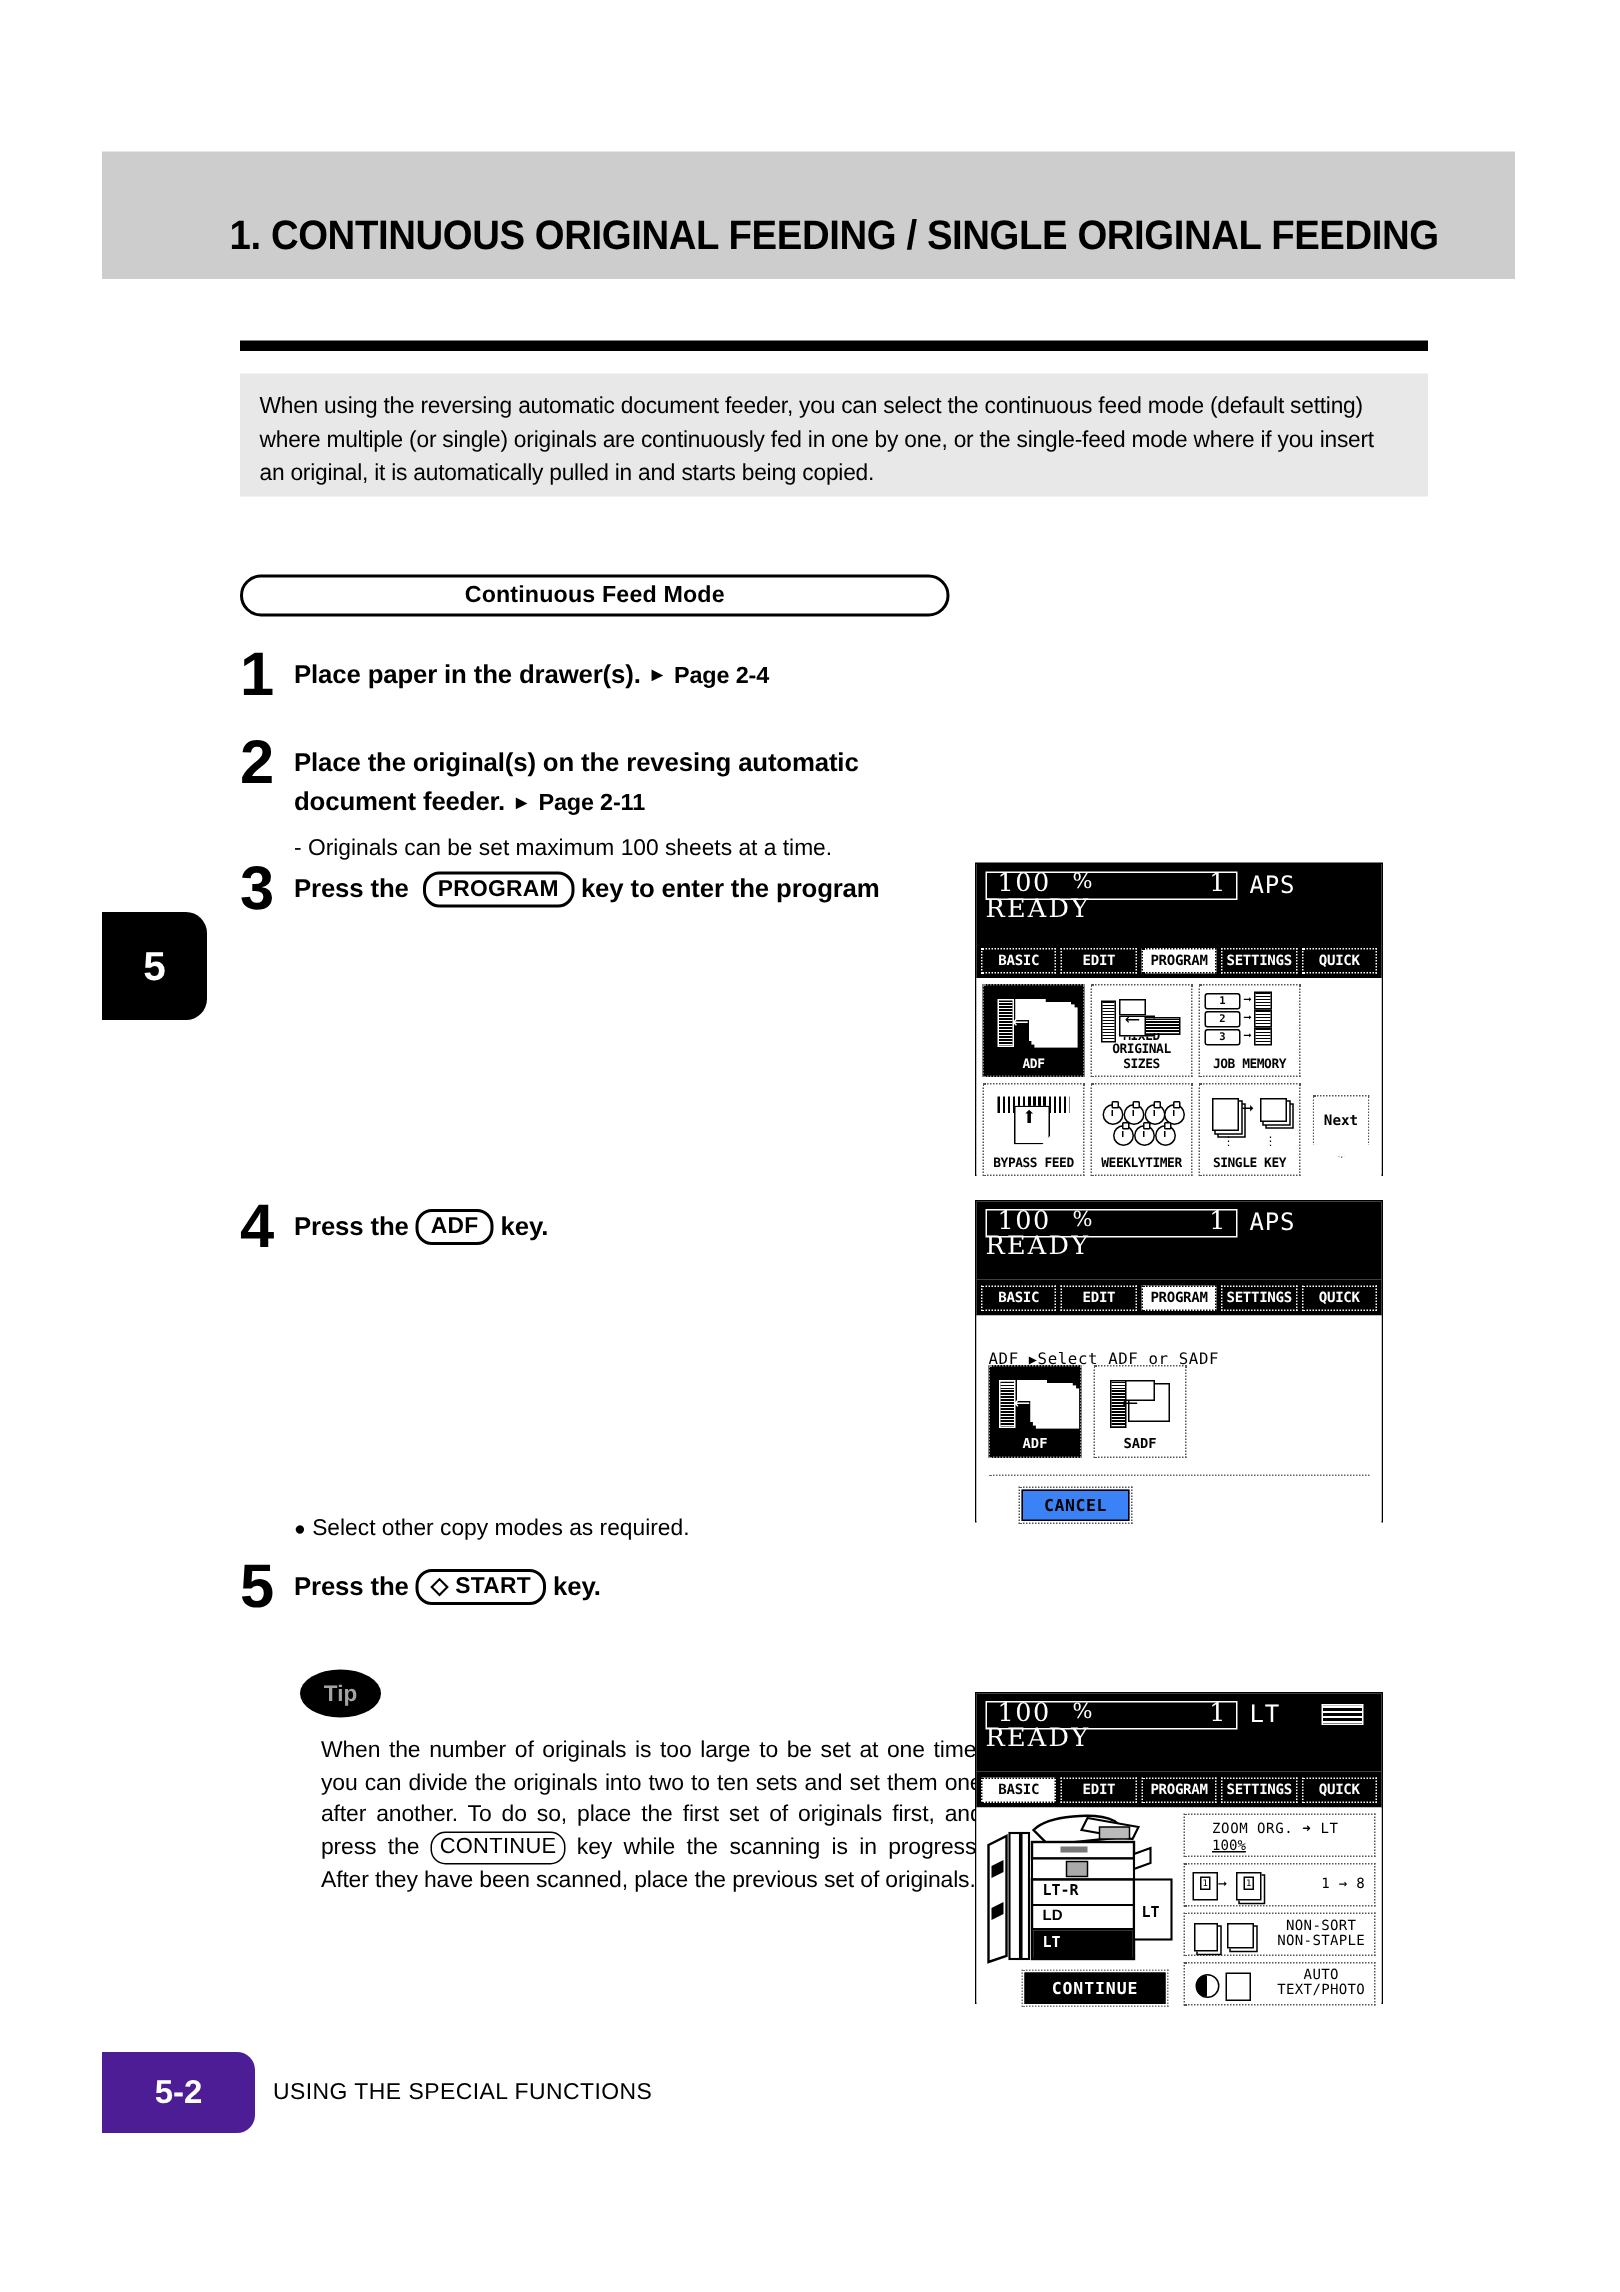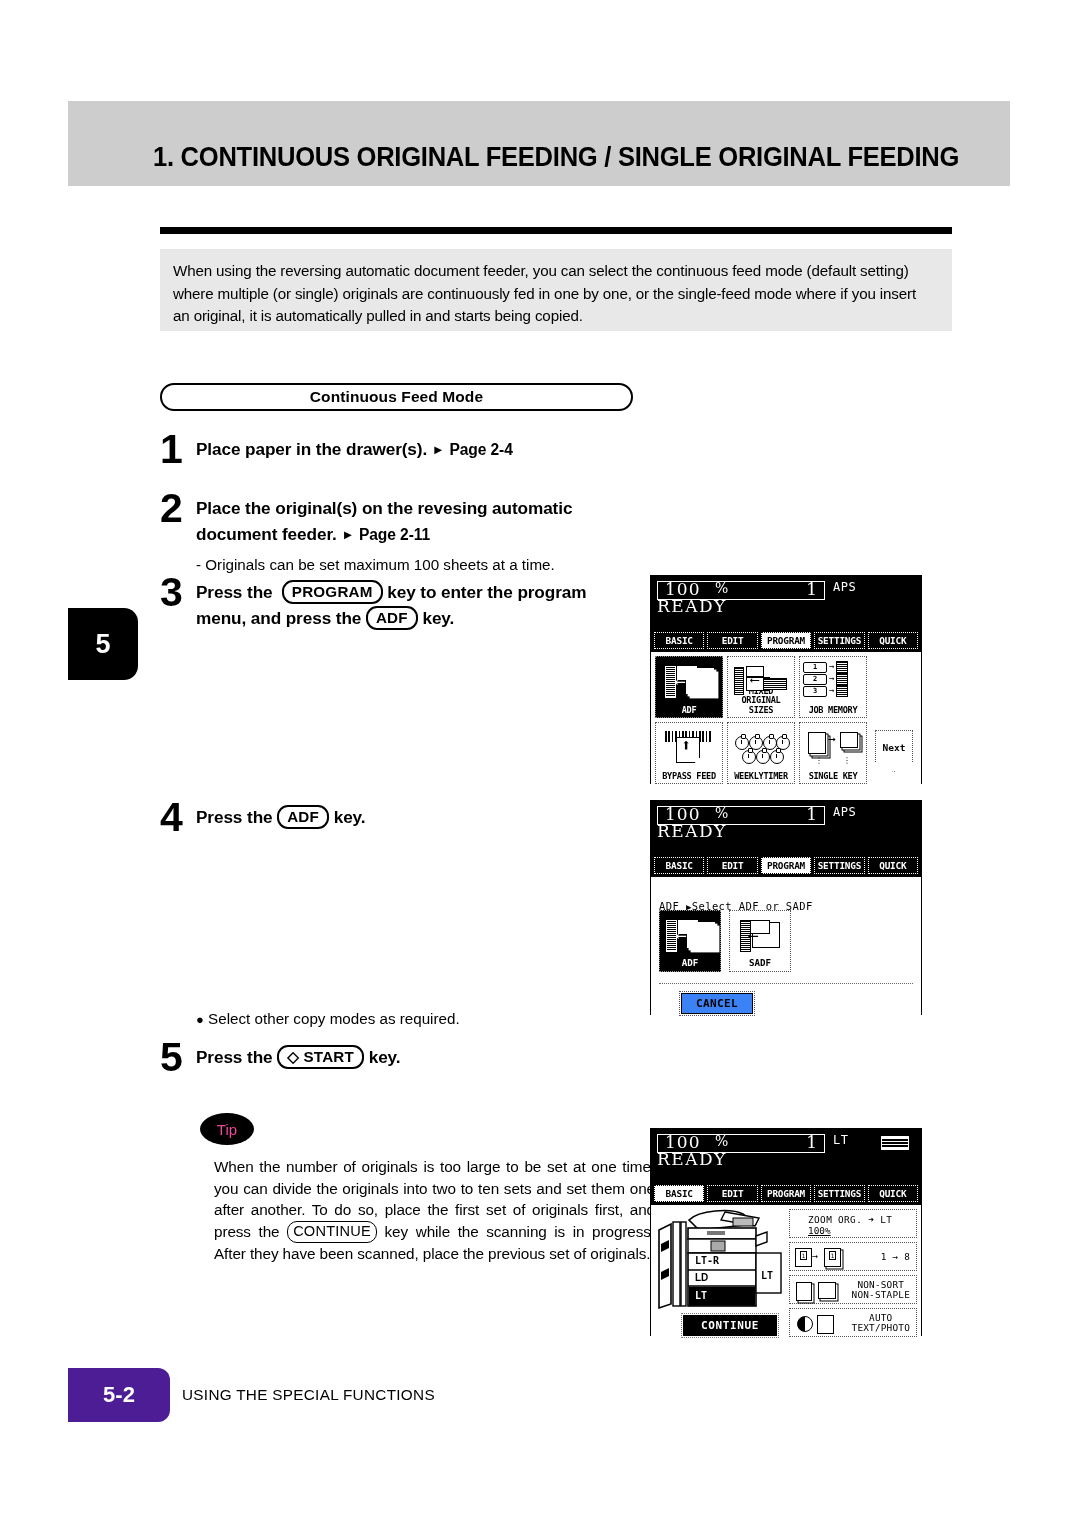--- a/index.html
+++ b/index.html
@@ -174,23 +174,23 @@
     position: absolute;
     left: 200px; top: 1113px;
     width: 54px; height: 32px;
     background: #000;
     border-radius: 50%;
     display: flex;
     align-items: center;
     justify-content: center;
   }
   #tip-badge span {
-    color: #ec4899;
+    color: #a3a3a3;
     font-size: 15px;
-    font-weight: normal;
+    font-weight: bold;
   }
   #tip-text {
     position: absolute;
     left: 214px; top: 1156px;
     width: 441px;
     font-size: 15.3px;
     line-height: 21.5px;
     text-align: justify;
     letter-spacing: -0.1px;
   }
@@ -260,21 +260,21 @@
   }
   .lcd-ratio .copies {
     position: absolute;
     right: 7px; top: -3px;
     font-size: 17px;
     font-family: "DejaVu Serif", serif;
   }
   .lcd-mode {
     position: absolute;
     left: 182px; top: 4px;
-    font-size: 12px;
+    font-size: 16px;
     letter-spacing: 0.5px;
   }
   .lcd-ready {
     position: absolute;
     left: 6px; top: 20px;
     font-size: 17px;
     font-family: "DejaVu Serif", serif;
     letter-spacing: 1.5px;
   }
   .paper-icon {
@@ -589,25 +589,20 @@
   </div>
 </div>
 
 <div class="step" id="step3">
   <div class="step-num">3</div>
   <div class="step-body" style="width:446px">
     <div class="step-title">
       <span>Press the</span>&nbsp;
       <span class="keycap">PROGRAM</span>
       <span>key to enter the program</span>
-    </div>
-    <div class="step-title">
-      <span>menu, and press the</span>
-      <span class="keycap">ADF</span>
-      <span>key.</span>
     </div>
   </div>
 </div>
 
 <div class="step" id="step4">
   <div class="step-num">4</div>
   <div class="step-body">
     <div class="step-title">
       <span>Press the</span>
       <span class="keycap">ADF</span>

